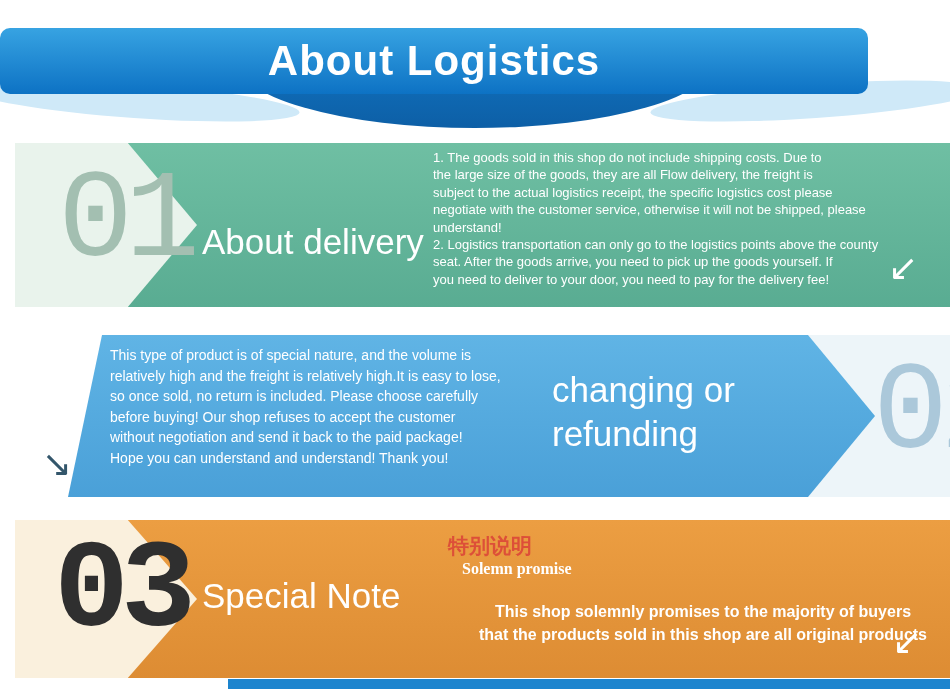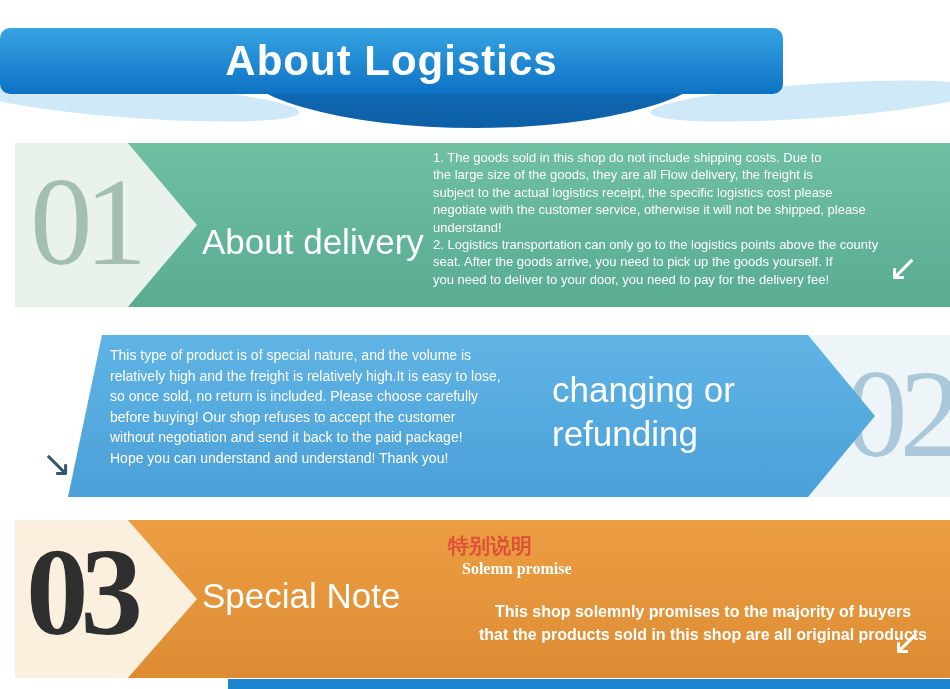--- a/index.html
+++ b/index.html
@@ -14,29 +14,29 @@
   
   .swoosh { position:absolute; width:330px; height:34px; background:#cfe9f8; border-radius:50%; top:84px; z-index:0; }
   .swoosh.left  { left:-30px;  transform:rotate(4deg); }
   .swoosh.right { right:-30px; transform:rotate(-4deg); }
   .header-ribbon {
     position:absolute; left:233px; top:55px; width:484px; height:73px;
     background:linear-gradient(180deg,#1173c0 0%,#0d5fa6 100%);
     border-radius:0 0 242px 242px / 0 0 70px 70px; z-index:1;
   }
   .header-bar {
-    position:absolute; left:0; top:28px; width:783px; height:66px;
+    position:absolute; left:0; top:28px; width:868px; height:66px;
     background:linear-gradient(180deg,#37a3e2 0%,#0d72c4 100%);
     border-radius:10px; z-index:2;
     display:flex; align-items:center; justify-content:center;
   }
   .page-title { color:#ffffff; font-size:42px; font-weight:bold; letter-spacing:1px; }
 
   
-  .num { font-family:Liberation Serif, serif; font-size:125px; line-height:1; letter-spacing:-8px; }
+  .num { font-family:Liberation Mono, monospace; font-size:125px; line-height:1; letter-spacing:-8px;margin-left:28px; }
   .sec-title { color:#ffffff; font-size:35px; line-height:1.25; }
   .arrow { font-family:"DejaVu Sans", sans-serif; font-size:36px; line-height:1; }
 
   
   .s1-banner { left:128px; top:143px; width:822px; height:164px;
     background:linear-gradient(180deg,#6fbfa3 0%,#59ac92 100%); }
   .s1-pale { left:15px; top:143px; width:182px; height:164px; background:#e9f3ec;
     clip-path:polygon(0 0, 62% 0, 100% 50%, 62% 100%, 0 100%); z-index:2; }
   .s1-num { left:30px; top:160px; color:#a3bfb1; z-index:3; }
   .s1-title { left:202px; top:188px;margin-top:32px; }

